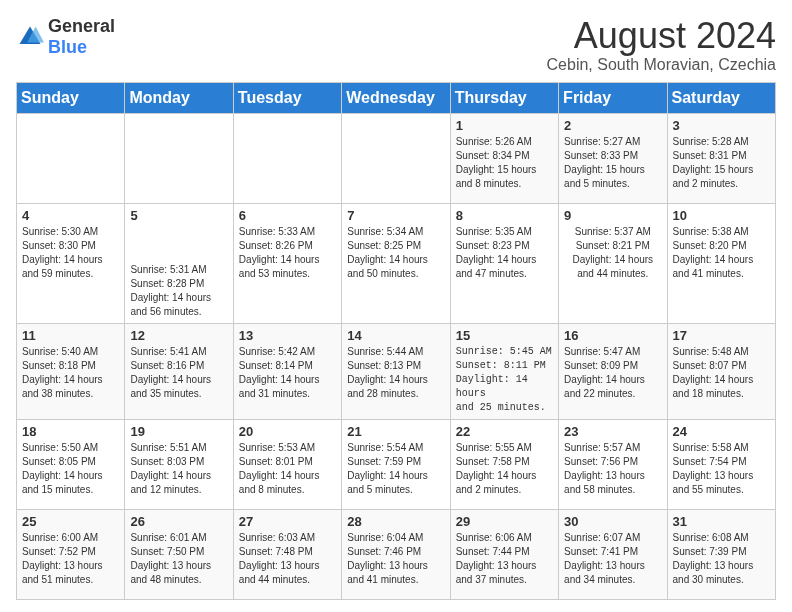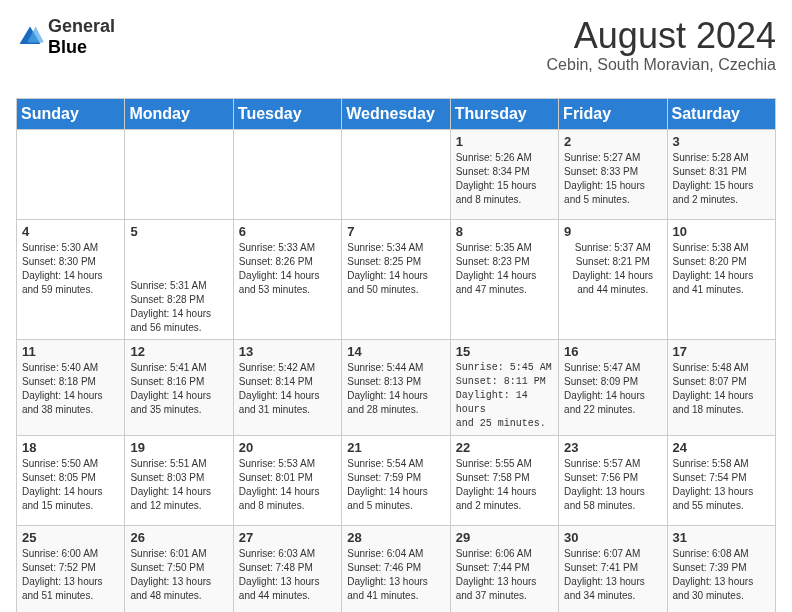--- a/index.html
+++ b/index.html
@@ -7,36 +7,36 @@
       font-family: Arial, sans-serif;
       background: #fff;
       width: 792px;
       min-height: 612px;
       padding: 16px;
     }
     .header {
       display: flex;
       justify-content: space-between;
       align-items: flex-start;
-      margin-bottom: 24px;
+      margin-bottom: 8px;
     }
     .logo {
       display: flex;
       align-items: center;
       gap: 4px;
     }
     .logo-text-general {
       font-size: 18px;
       font-weight: bold;
       color: #333;
     }
     .logo-text-blue {
       font-size: 18px;
       font-weight: bold;
-      color: #000000;
+      color: #3b82f6;
     }
     .logo-icon {
       width: 28px;
       height: 28px;
     }
     .title-block {
       text-align: right;
     }
     .month-year {
       font-size: 36px;

